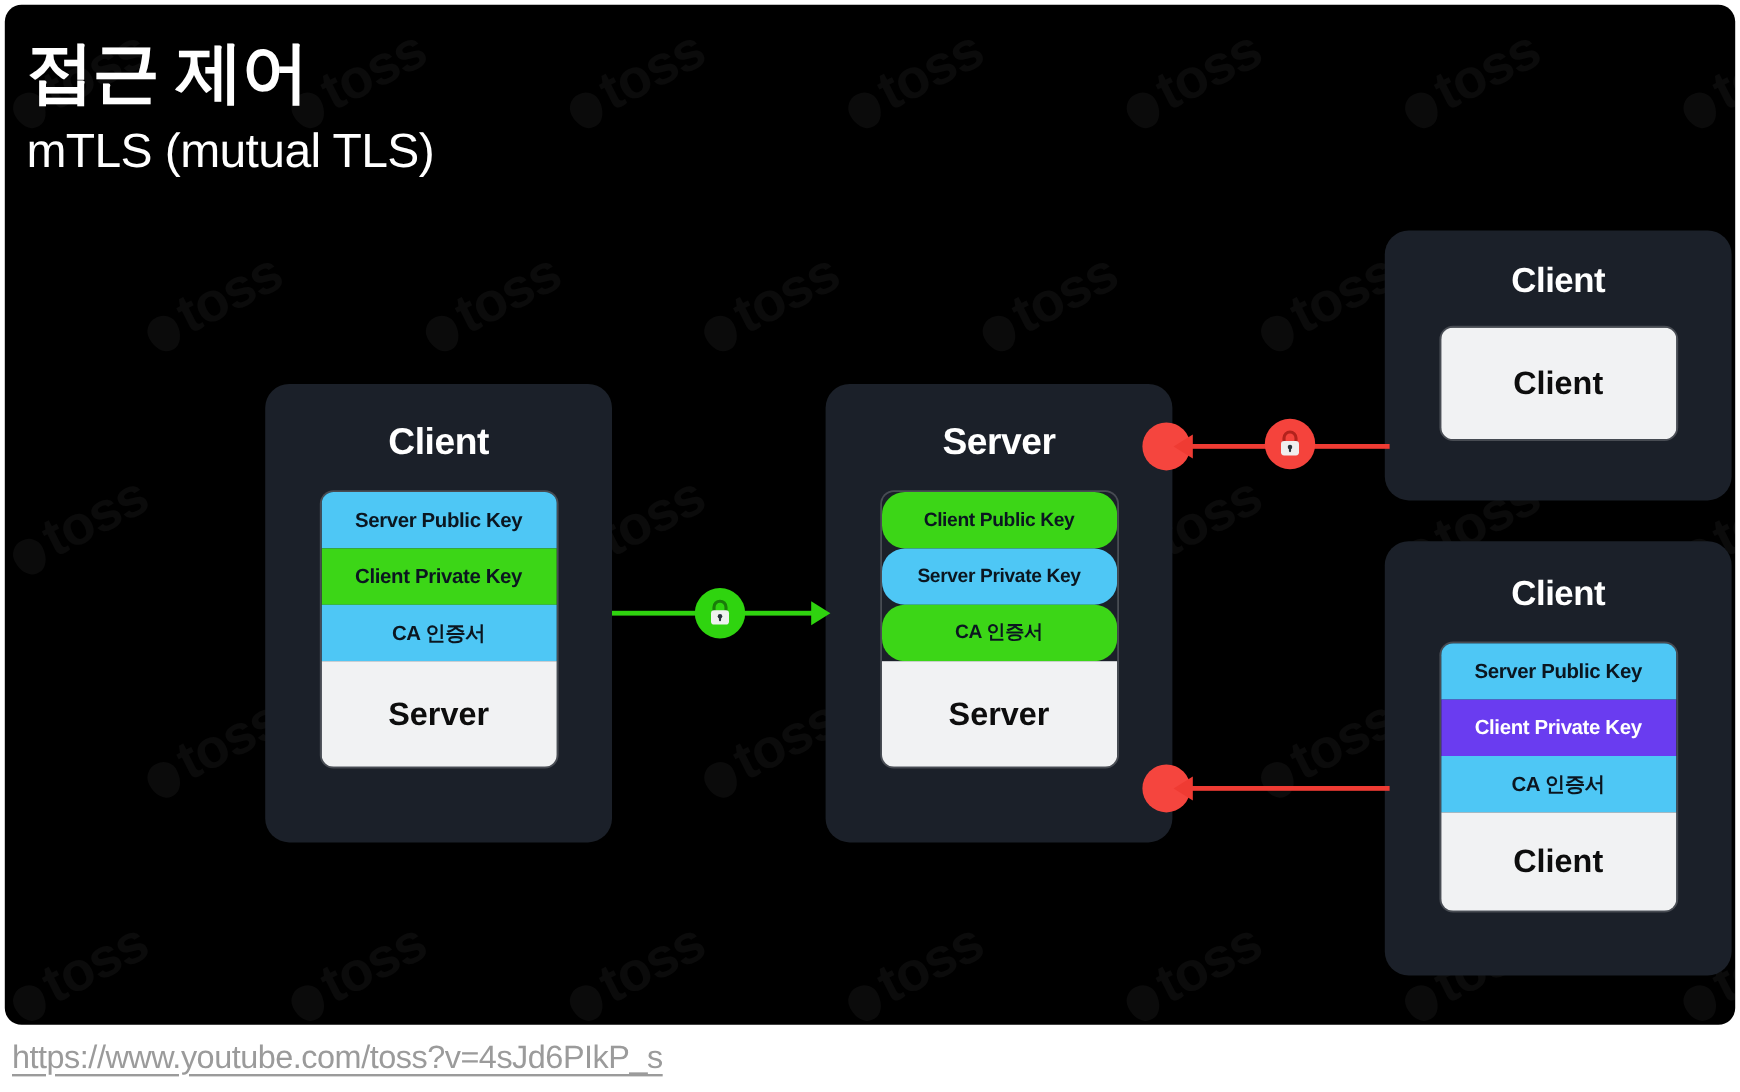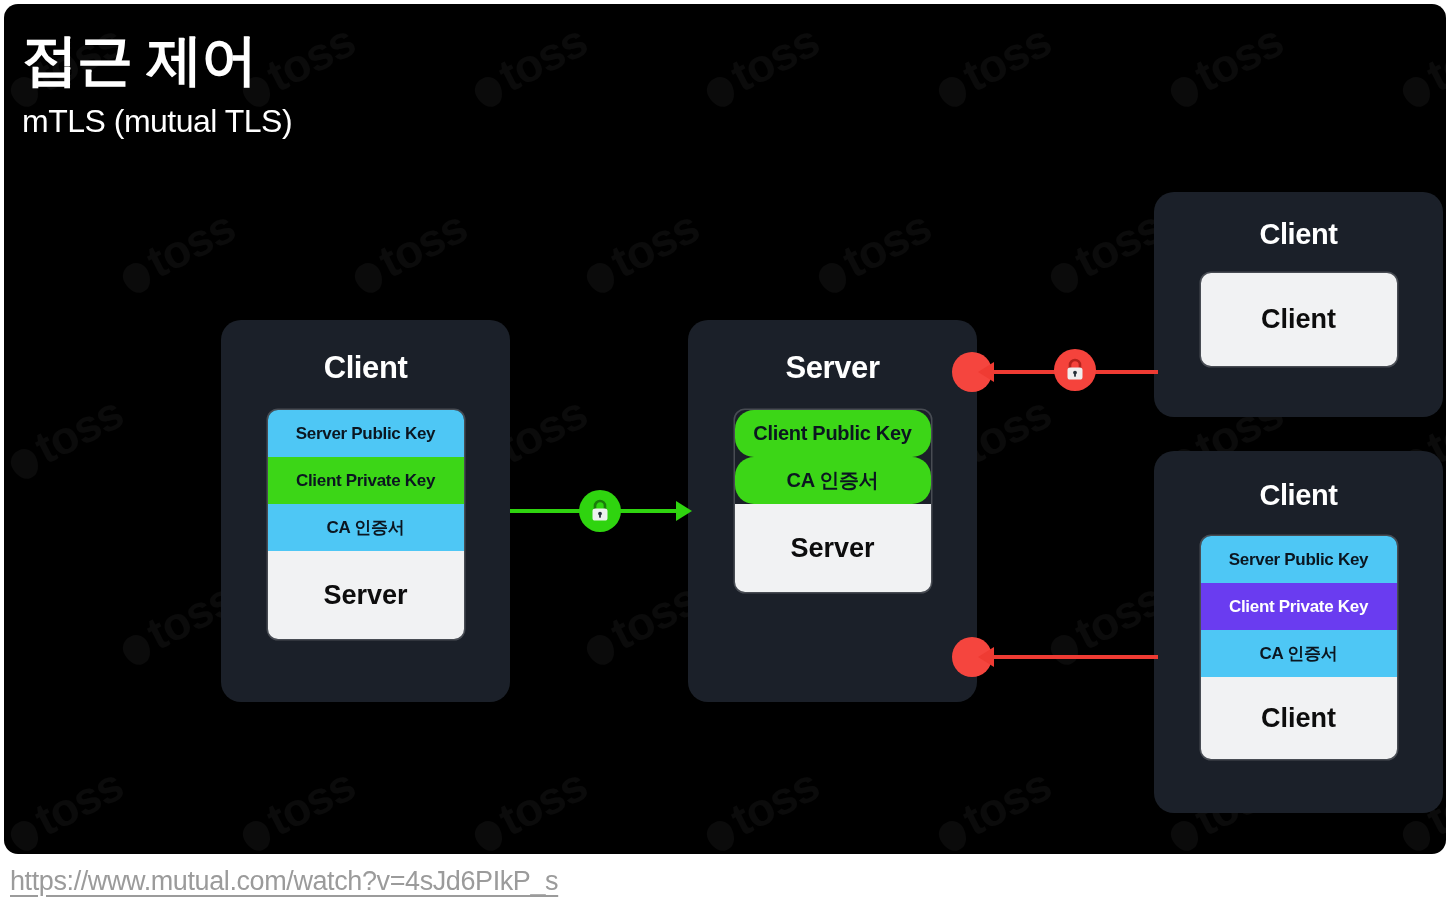--- a/index.html
+++ b/index.html
@@ -60,21 +60,21 @@
   }
   #slide-title {
     color: #ffffff;
     font-size: 56px;
     font-weight: 700;
     line-height: 1.15;
     letter-spacing: -1px;
   }
   #slide-subtitle {
     color: #ffffff;
-    font-size: 32px;
+    font-size: 40px;
     font-weight: 400;
     line-height: 1.2;
     margin-top: 10px;
     letter-spacing: -0.5px;
   }
 
   
   #diagram {
     position: absolute;
     inset: 0;
@@ -124,21 +124,21 @@
   #card-client-left { left: 217px; top: 316px; width: 289px; height: 382px; padding-top: 30px; }
   #card-client-left .node-title { font-size: 31px; }
   #card-client-left .key-stack { width: 196px; margin-top: 24px; }
   #card-client-left .key-row { height: 47px; font-size: 17px; }
   #card-client-left .endpoint-row { height: 88px; font-size: 27px; }
 
   
   #card-server-mid { left: 684px; top: 316px; width: 289px; height: 382px; padding-top: 30px; }
   #card-server-mid .node-title { font-size: 31px; }
   #card-server-mid .key-stack { width: 196px; margin-top: 24px; }
-  #card-server-mid .key-row { height: 47px; font-size: 20px; border-radius: 19px; }
+  #card-server-mid .key-row { height: 47px; font-size: 16px; border-radius: 19px; }
   #card-server-mid .endpoint-row { height: 88px; font-size: 27px; }
 
   
   #card-client-tr { left: 1150px; top: 188px; width: 289px; height: 225px; padding-top: 26px; }
   #card-client-tr .node-title { font-size: 29px; }
   #card-client-tr .key-stack { width: 196px; margin-top: 22px; }
   #card-client-tr .endpoint-row { height: 93px; font-size: 27px; }
 
   
   #card-client-br { left: 1150px; top: 447px; width: 289px; height: 362px; padding-top: 28px; }
@@ -272,20 +272,21 @@
         <div class="key-row" style="background:#3cd617;color:#0b1620;">Client Private Key</div>
         <div class="key-row" style="background:#4ec7f5;color:#0b1620;">CA 인증서</div>
         <div class="endpoint-row">Server</div>
       </div>
     </div>
 
     <div class="node-card" id="card-server-mid">
       <div class="node-title">Server</div>
       <div class="key-stack">
         <div class="key-row" style="background:#3cd617;color:#0b1620;">Client Public Key</div>
+        <div class="key-row" style="background:#4ec7f5;color:#0b1620;">Server Private Key</div>
         <div class="key-row" style="background:#3cd617;color:#0b1620;">CA 인증서</div>
         <div class="endpoint-row">Server</div>
       </div>
     </div>
 
     <div class="node-card" id="card-client-tr">
       <div class="node-title">Client</div>
       <div class="key-stack">
         <div class="endpoint-row">Client</div>
       </div>
@@ -330,13 +331,13 @@
 
     <div class="conn" id="conn-red-bot">
       <div class="block-dot"></div>
       <div class="red-head"></div>
       <div class="red-line"></div>
     </div>
 
   </div>
 </div>
 
-<a id="source-link" href="#">https://www.mutual.com/watch?v=4sJd6PIkP_s</a>
+<a id="source-link" href="#">https://www.youtube.com/toss?v=4sJd6PIkP_s</a>
 
 </body></html>

